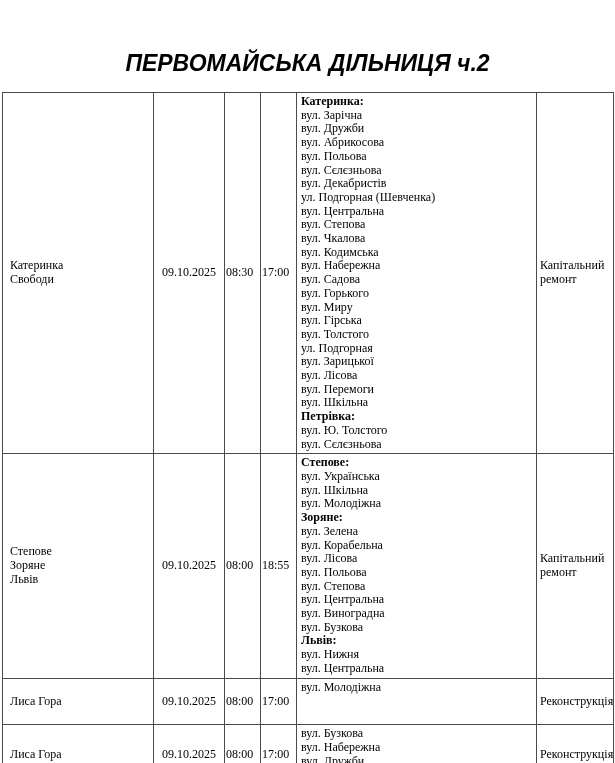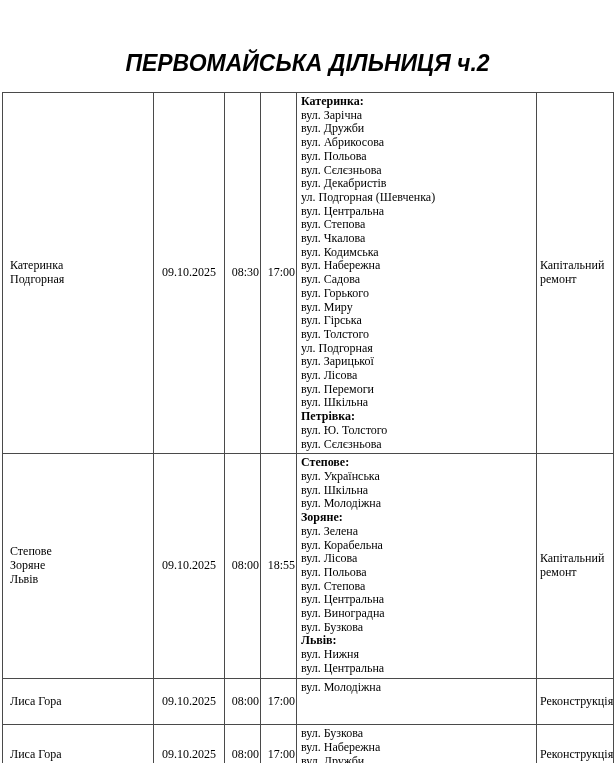--- a/index.html
+++ b/index.html
@@ -37,22 +37,22 @@
   }
   td {
     border: 1px solid #4a4a4a;
     font-size: 12px;
     line-height: 13.7px;
     vertical-align: middle;
     padding: 2px 3px;
     overflow: visible;
   }
   td.col-name { padding-left: 7px; }
-  td.col-date { text-align: center; padding: 16px 1px; }
-  td.col-start, td.col-end { text-align: right; padding: 2px 1px; }
+  td.col-date { text-align: center; padding: 2px 1px; }
+  td.col-start, td.col-end { text-align: left; padding: 16px 1px; }
   td.col-streets { vertical-align: top; padding: 2px 4px; }
   td.col-work { padding: 2px 1px 2px 3px; }
   .street-line.bold { font-weight: bold; }
 </style>
 </head>
 <body>
 
 <div class="page">
   <h1 class="doc-title">ПЕРВОМАЙСЬКА ДІЛЬНИЦЯ ч.2</h1>
 
@@ -62,21 +62,21 @@
       <col style="width:71px">
       <col style="width:36px">
       <col style="width:36px">
       <col style="width:240px">
       <col style="width:77px">
     </colgroup>
     <tbody>
         <tr>
           <td class="col-name">
             <div>Катеринка</div>
-            <div>Подгорная</div>
+            <div>Свободи</div>
           </td>
           <td class="col-date">09.10.2025</td>
           <td class="col-start">08:30</td>
           <td class="col-end">17:00</td>
           <td class="col-streets">
             <div class="street-line bold">Катеринка:</div>
             <div class="street-line">вул. Зарічна</div>
             <div class="street-line">вул. Дружби</div>
             <div class="street-line">вул. Абрикосова</div>
             <div class="street-line">вул. Польова</div>

